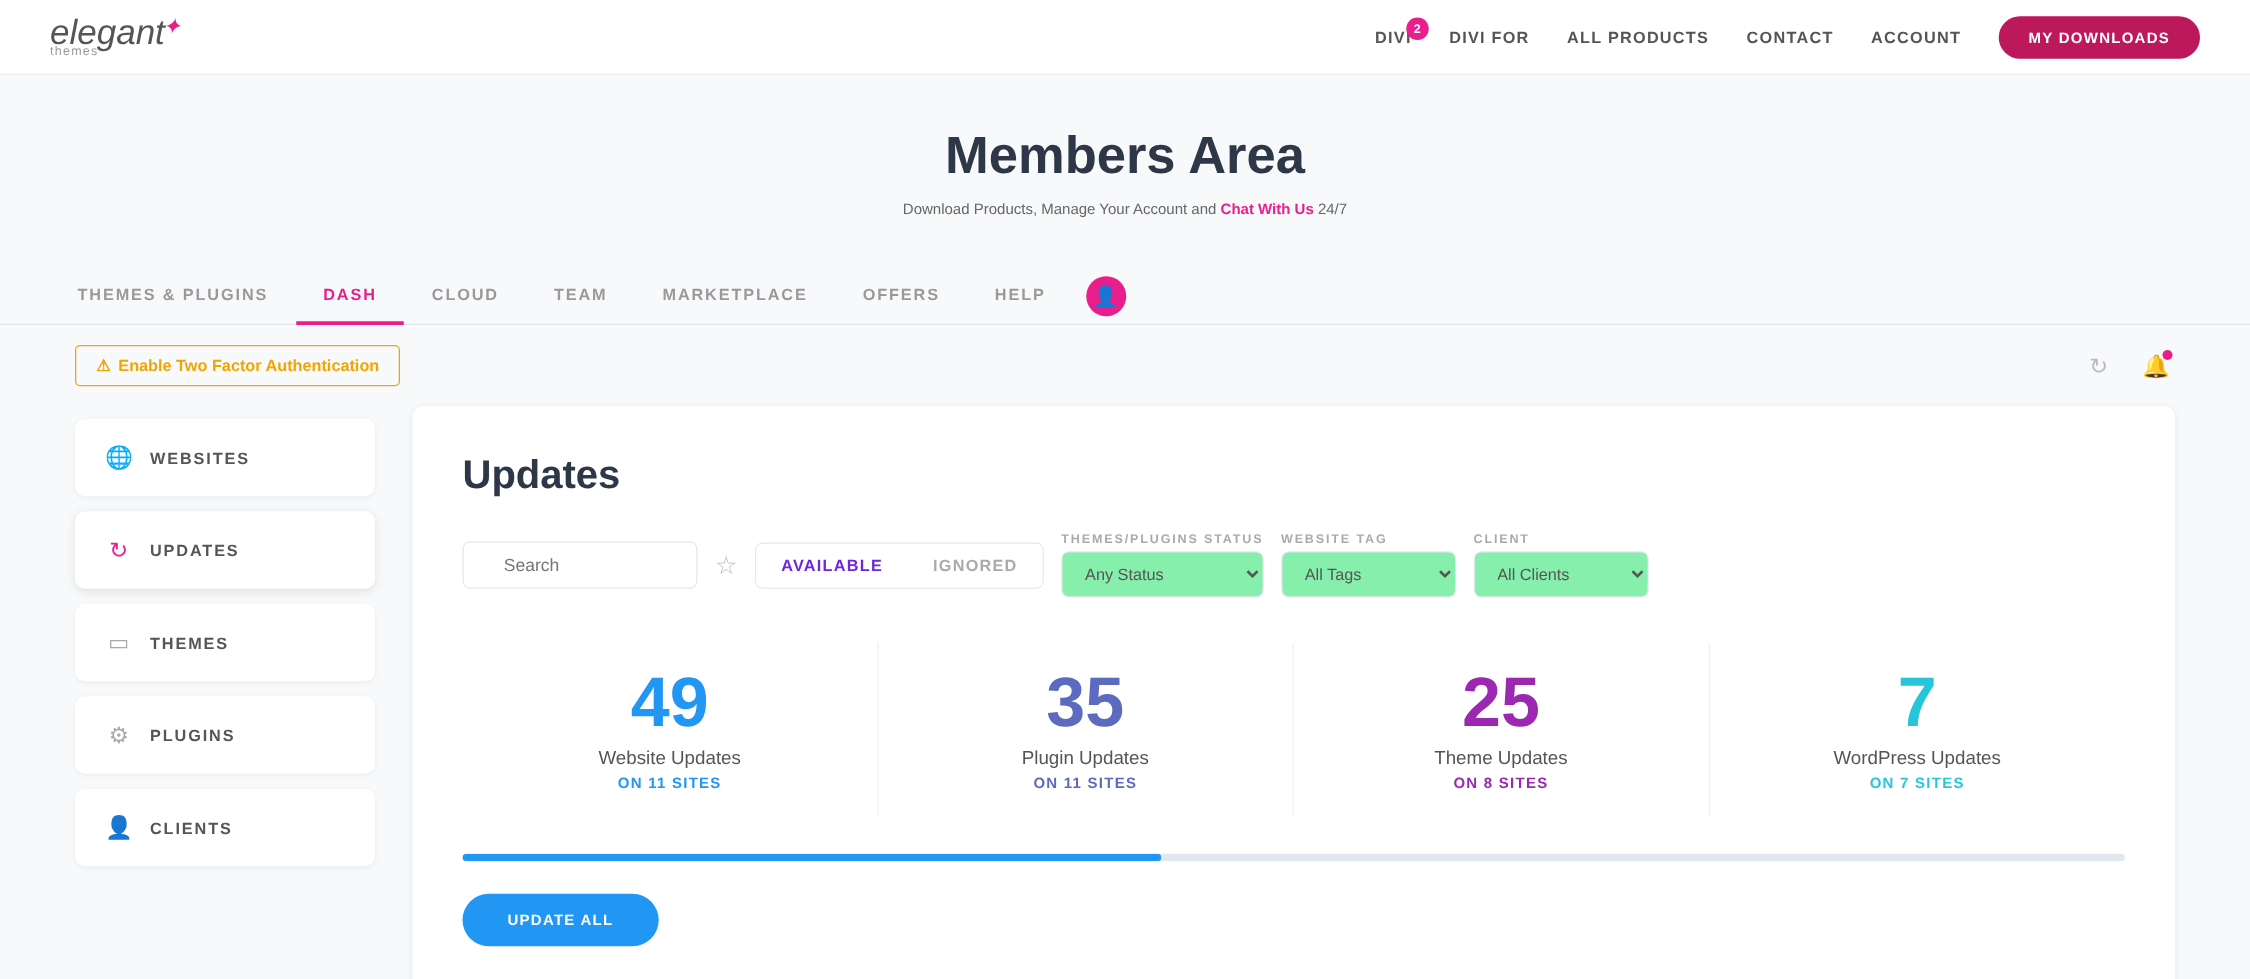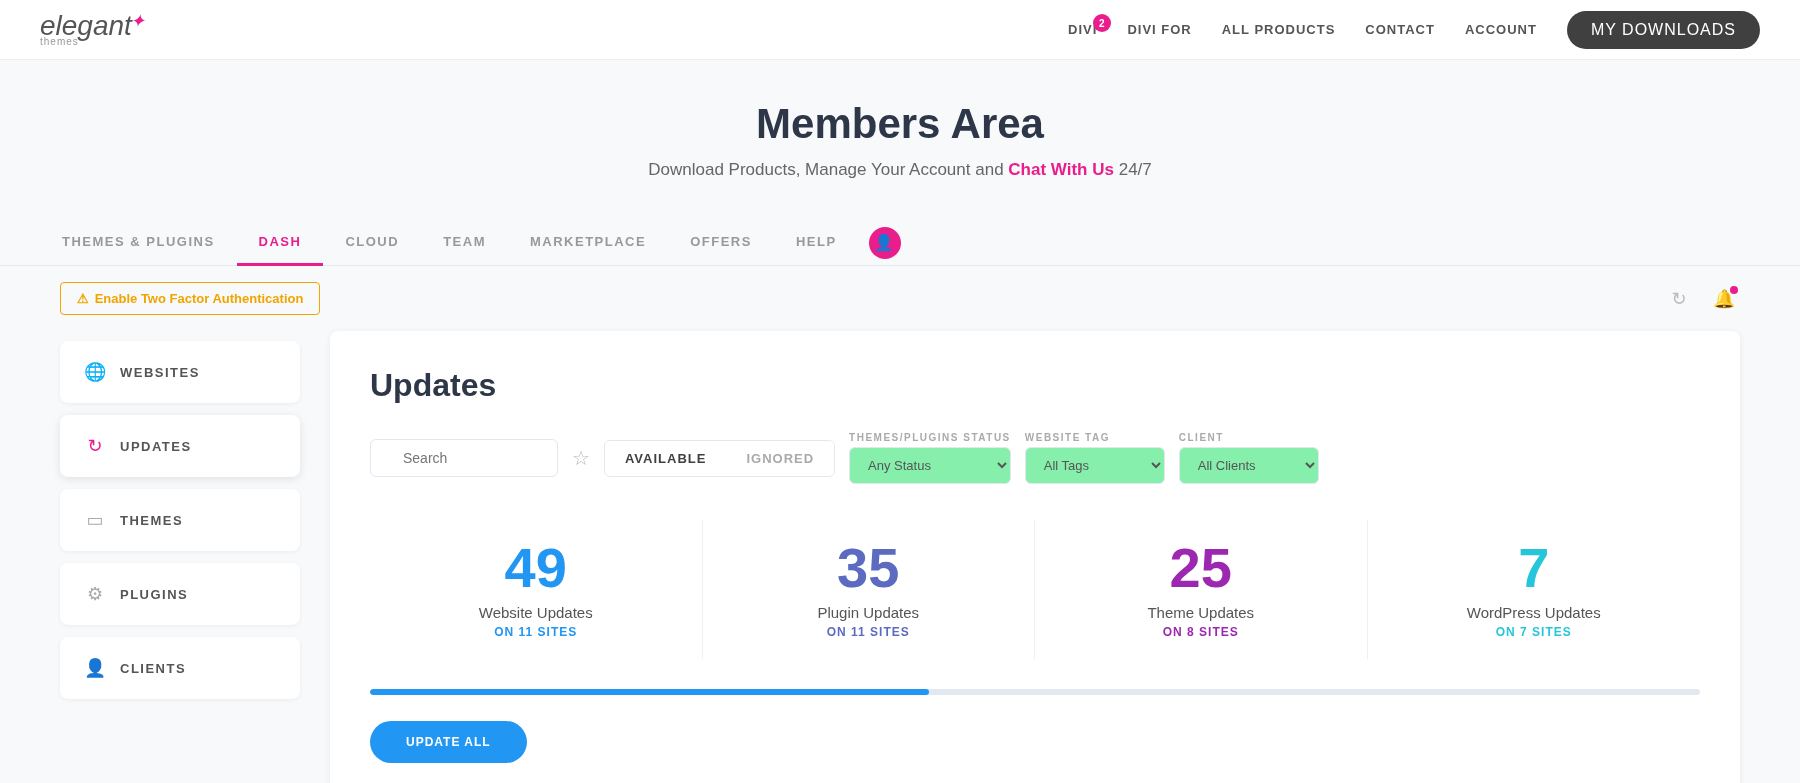--- a/index.html
+++ b/index.html
@@ -64,45 +64,45 @@
       height: 18px;
       font-size: 10px;
       display: inline-flex;
       align-items: center;
       justify-content: center;
       position: absolute;
       top: -8px;
       right: -14px;
     }
     .my-downloads-btn {
-      background: #404040;
+      background: #be185d;
       color: white;
       border: none;
       border-radius: 25px;
       padding: 10px 24px;
-      font-size: 16px;
-      font-weight: 400;
+      font-size: 12px;
+      font-weight: 700;
       letter-spacing: 1px;
       cursor: pointer;
     }
 
     
     .hero {
       text-align: center;
       padding: 40px 0 20px;
       background: #f8f9fb;
     }
     .hero h1 {
       font-size: 42px;
       font-weight: 700;
       color: #2d3748;
       margin-bottom: 12px;
     }
     .hero-sub {
-      font-size: 17px;
+      font-size: 12px;
       color: #666;
     }
     .hero-sub a {
       color: #e91e8c;
       font-weight: 600;
       text-decoration: none;
     }
 
     
     .tabs-bar {
@@ -305,21 +305,21 @@
       font-size: 13px;
       font-weight: 600;
       letter-spacing: 1px;
       cursor: pointer;
       border: none;
       background: #fff;
       color: #aaa;
     }
     .toggle-btn.active {
       background: #fff;
-      color: #404040;
+      color: #6d28d9;
       text-align: right;
     }
     .filter-group {
       display: flex;
       flex-direction: column;
       gap: 4px;
     }
     .filter-label {
       font-size: 10px;
       font-weight: 700;

